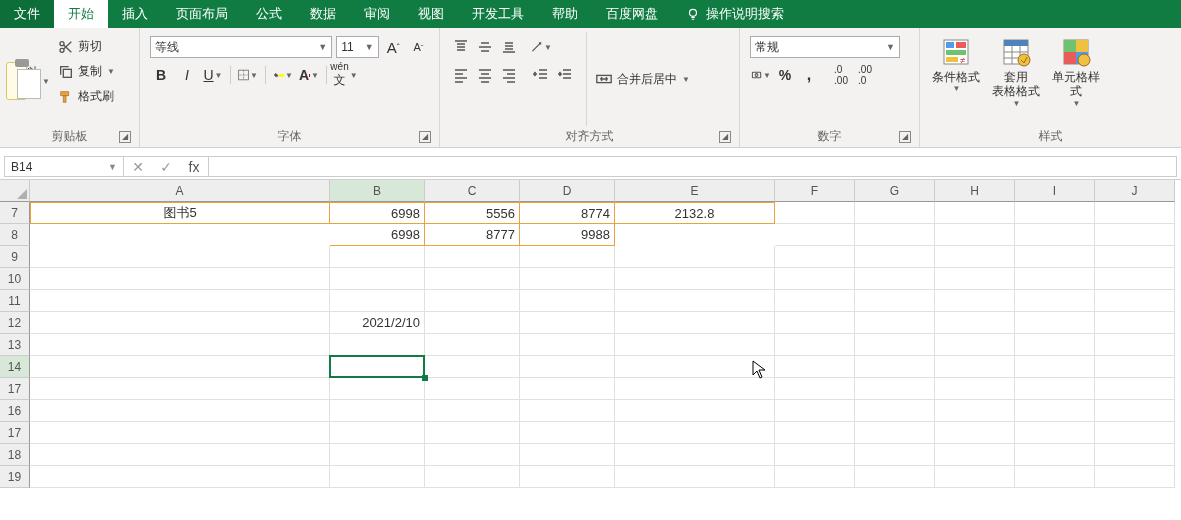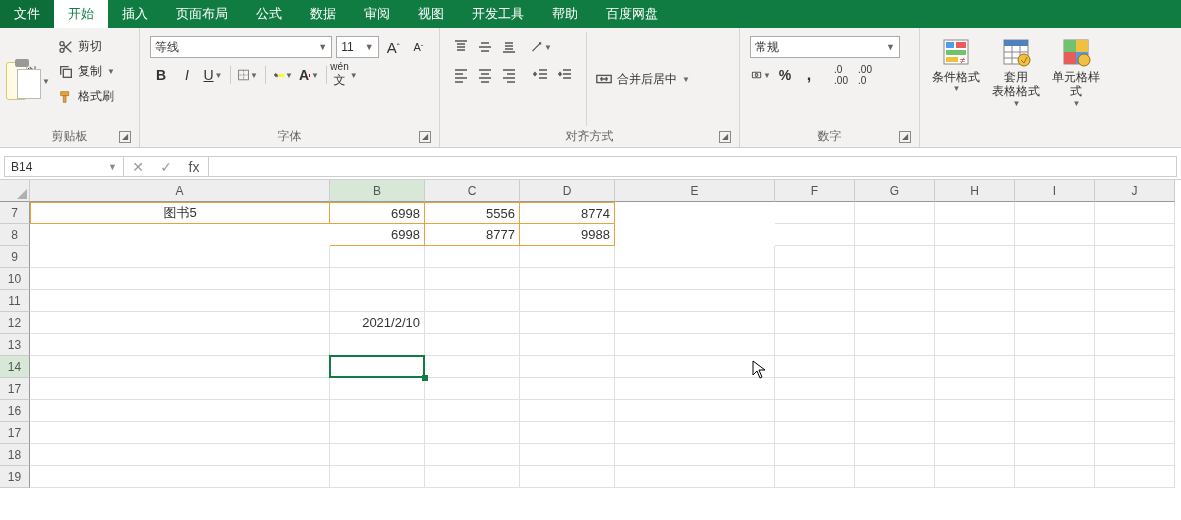--- a/index.html
+++ b/index.html
@@ -100,20 +100,27 @@
   <div class="tab active">开始</div>
   <div class="tab">插入</div>
   <div class="tab">页面布局</div>
   <div class="tab">公式</div>
   <div class="tab">数据</div>
   <div class="tab">审阅</div>
   <div class="tab">视图</div>
   <div class="tab">开发工具</div>
   <div class="tab">帮助</div>
   <div class="tab">百度网盘</div>
+  <div class="tab tab-tell">
+    <svg class="bulb" viewBox="0 0 24 24" fill="none" stroke="#fff" stroke-width="2">
+        <circle cx="12" cy="10" r="6"></circle>
+        <path d="M9 18h6M10 21h4"></path>
+      </svg>
+    <span>操作说明搜索</span>
+  </div>
 </div>
 
 <div class="ribbon">
 
   <div class="group" style="width:140px">
     <div class="group-body">
       <div class="clip-left">
         <div class="paste-icon"></div>
         <div class="paste-lbl">
             <span>粘贴</span>
@@ -351,20 +358,21 @@
             <rect x="4" y="4" width="12" height="12" fill="#6ec46e"></rect>
             <rect x="16" y="4" width="12" height="12" fill="#f0c040"></rect>
             <rect x="4" y="16" width="12" height="12" fill="#e85c5c"></rect>
             <rect x="16" y="16" width="12" height="12" fill="#4f9de8"></rect>
             <circle cx="24" cy="24" r="6" fill="#f0c040" stroke="#a06a1a"></circle>
           </svg>
         <span>单元格样式</span>
           <span class="dd-arrow">▼</span>
       </div>
     </div>
+    <div class="group-title"><span>样式</span></div>
   </div>
 </div>
 
 <div class="fx-bar">
   <div class="name-box">
       <span>B14</span>
       <span class="dd">▼</span>
     </div>
   <div class="fx-btns">
     <div class="fx-btn">✕</div>
@@ -404,20 +412,21 @@
         <div class="row-h">16</div>
         <div class="row-h">17</div>
         <div class="row-h">18</div>
         <div class="row-h">19</div>
       </div>
     <div class="cells" id="cells" style="flex:1">
         <div class="cell center" style="left: 0px; top: 0px; width: 300px; border-color: rgb(232, 163, 61); border-top-width: 1px; border-top-style: solid; border-left-width: 1px; border-left-style: solid;">图书5</div>
         <div class="cell right" style="left: 300px; top: 0px; width: 95px; border-color: rgb(232, 163, 61); border-top-width: 1px; border-top-style: solid;">6998</div>
         <div class="cell right" style="left: 395px; top: 0px; width: 95px; border-color: rgb(232, 163, 61); border-top-width: 1px; border-top-style: solid;">5556</div>
         <div class="cell right" style="left: 490px; top: 0px; width: 95px; border-color: rgb(232, 163, 61); border-top-width: 1px; border-top-style: solid;">8774</div>
+        <div class="cell center" style="left: 585px; top: 0px; width: 160px; border-color: rgb(232, 163, 61); border-top-width: 1px; border-top-style: solid;">2132.8</div>
         <div class="cell" style="left: 745px; top: 0px; width: 80px;"></div>
         <div class="cell" style="left: 825px; top: 0px; width: 80px;"></div>
         <div class="cell" style="left: 905px; top: 0px; width: 80px;"></div>
         <div class="cell" style="left: 985px; top: 0px; width: 80px;"></div>
         <div class="cell" style="left: 1065px; top: 0px; width: 80px;"></div>
         <div class="cell right" style="left: 300px; top: 22px; width: 95px; border-color: rgb(232, 163, 61);">6998</div>
         <div class="cell right" style="left: 395px; top: 22px; width: 95px; border-color: rgb(232, 163, 61);">8777</div>
         <div class="cell right" style="left: 490px; top: 22px; width: 95px; border-color: rgb(232, 163, 61);">9988</div>
         <div class="cell" style="left: 745px; top: 22px; width: 80px;"></div>
         <div class="cell" style="left: 825px; top: 22px; width: 80px;"></div>

